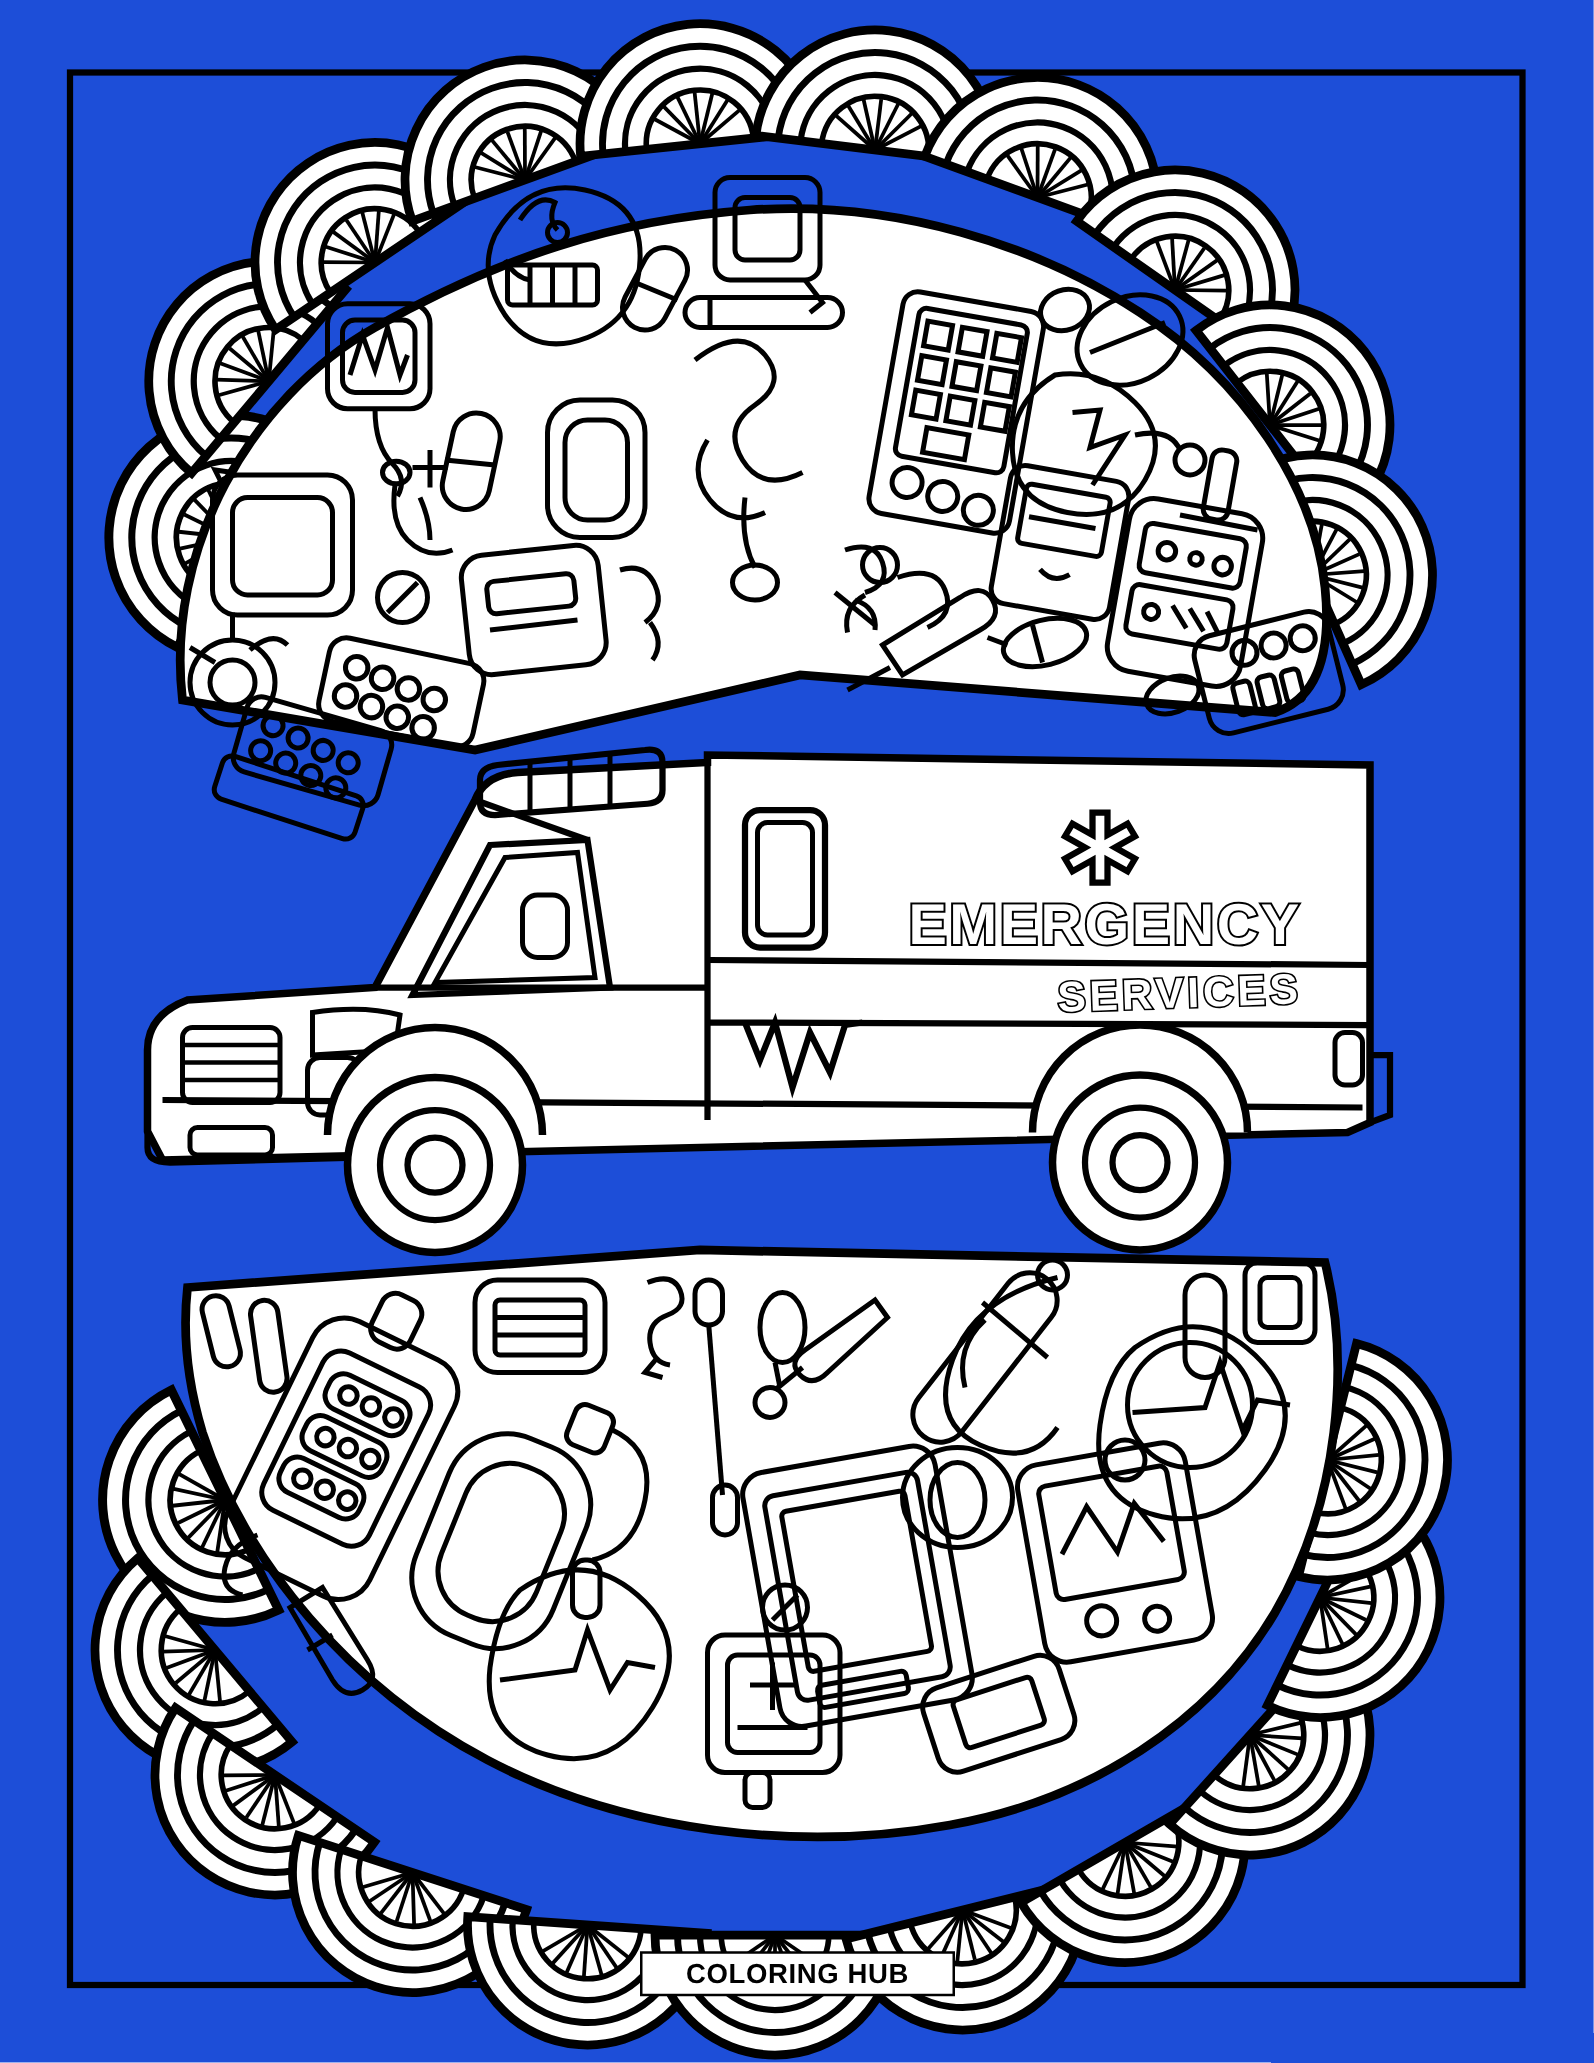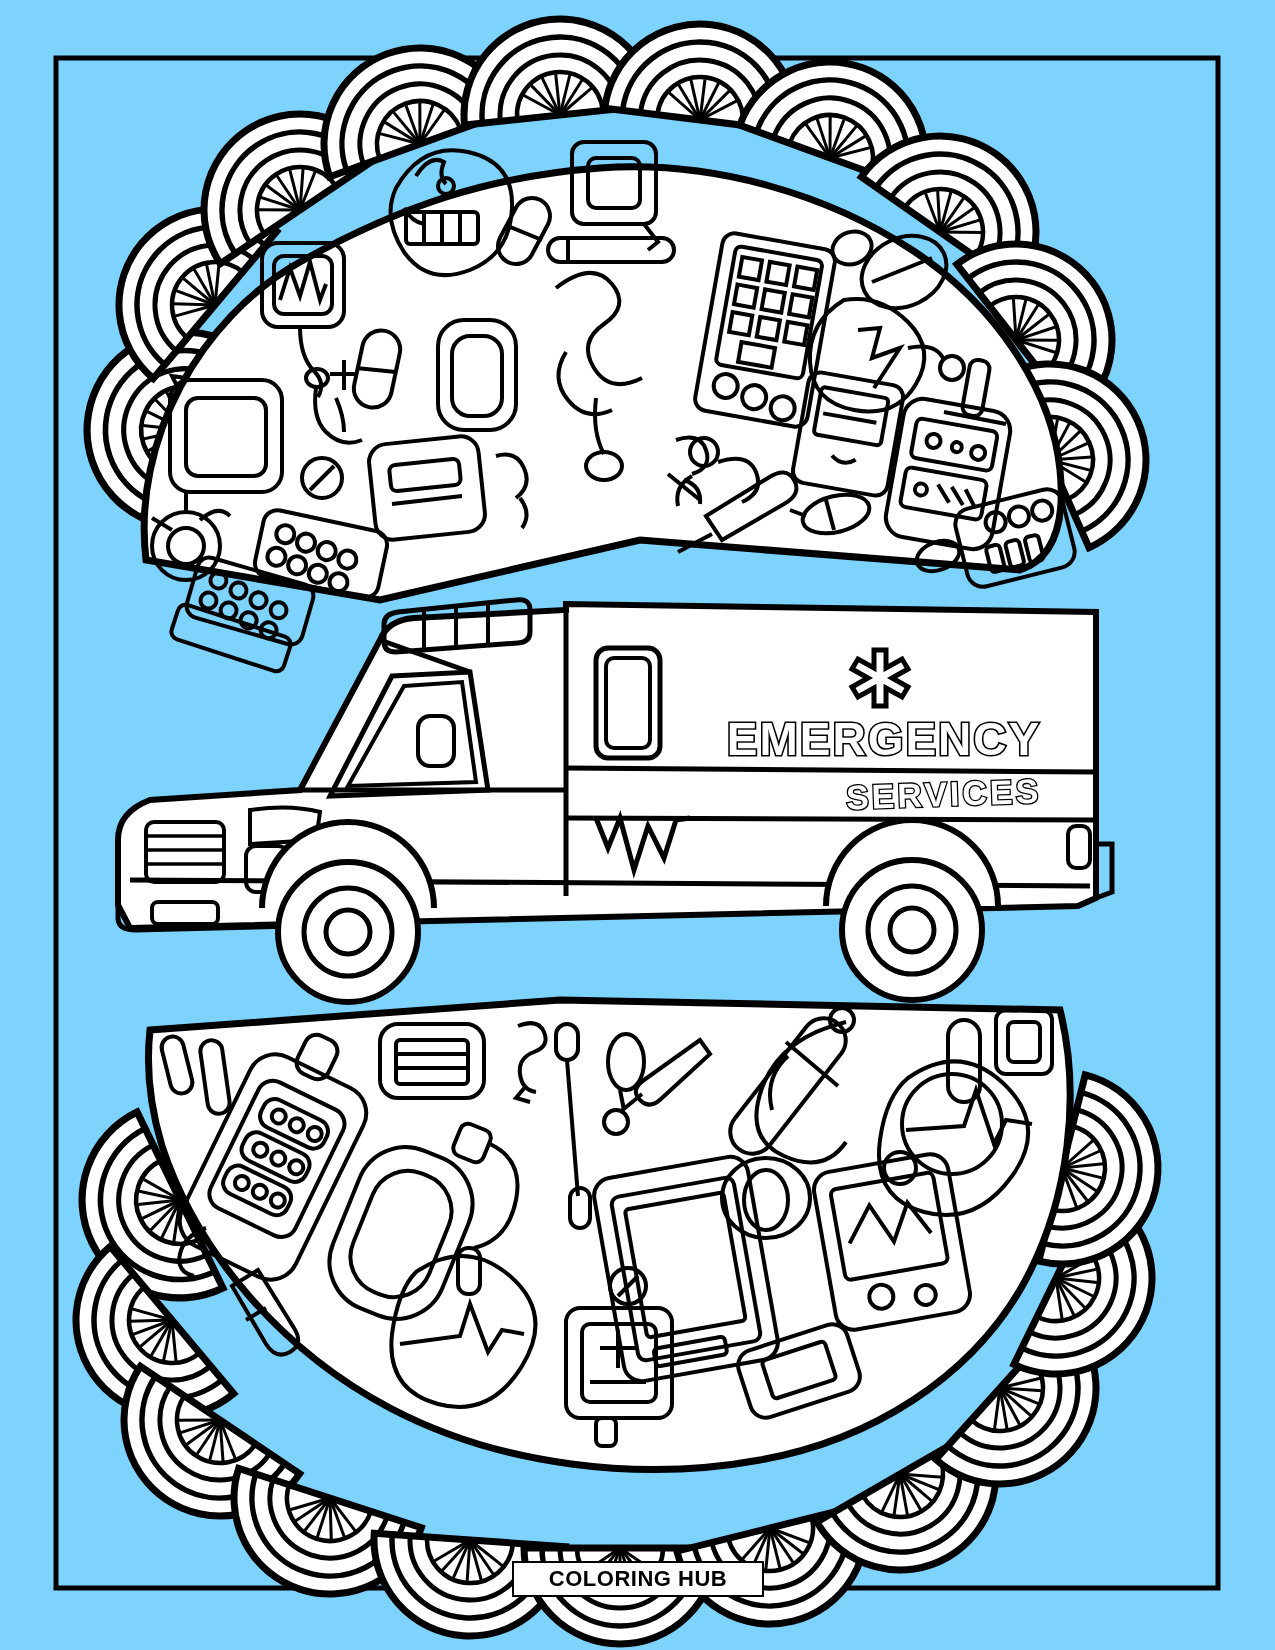--- a/index.html
+++ b/index.html
@@ -24,21 +24,21 @@
     position: absolute;
     left: 0; top: 0;
     width: 1275px;
     height: 1650px;
     display: block;
   }
 </style>
 </head>
 <body>
 
-<div id="page" style="background: #7dd3fc;">
+<div id="page" style="background: #1d4ed8;">
 
   <svg id="art" viewBox="0 0 1275 1650" xmlns="http://www.w3.org/2000/svg">
 
     <defs>
 
       <g id="petal">
         <path d="M -96 0 A 96 96 0 0 1 96 0 Z" fill="#fff" stroke="#000" stroke-width="7"></path>
         <path d="M -78 0 A 78 78 0 0 1 78 0" fill="none" stroke="#000" stroke-width="5.5"></path>
         <path d="M -60 0 A 60 60 0 0 1 60 0" fill="none" stroke="#000" stroke-width="5"></path>
         <path d="M -43 0 A 43 43 0 0 1 43 0" fill="none" stroke="#000" stroke-width="4.5"></path>

